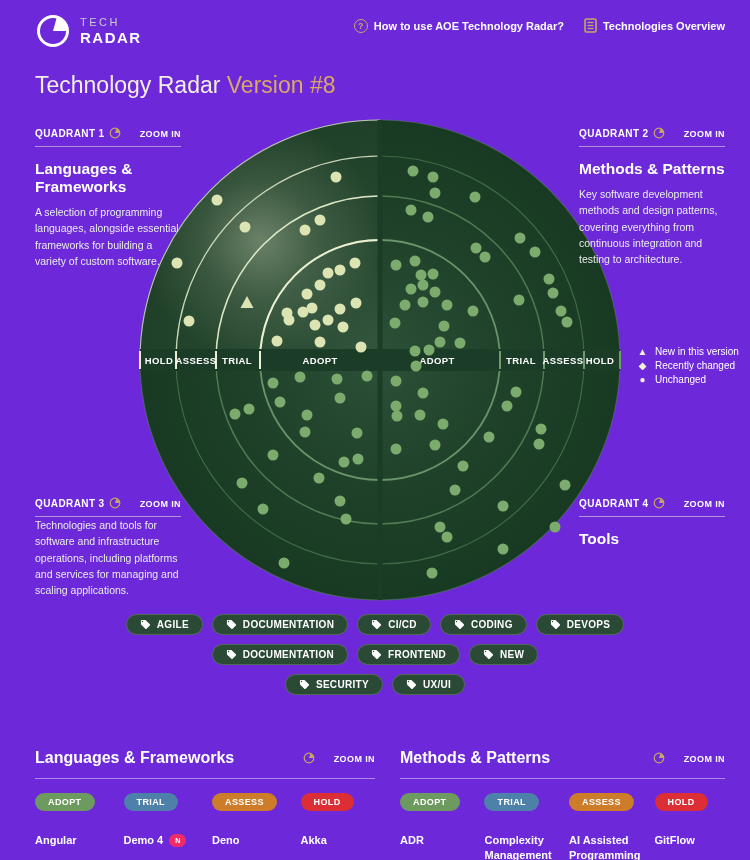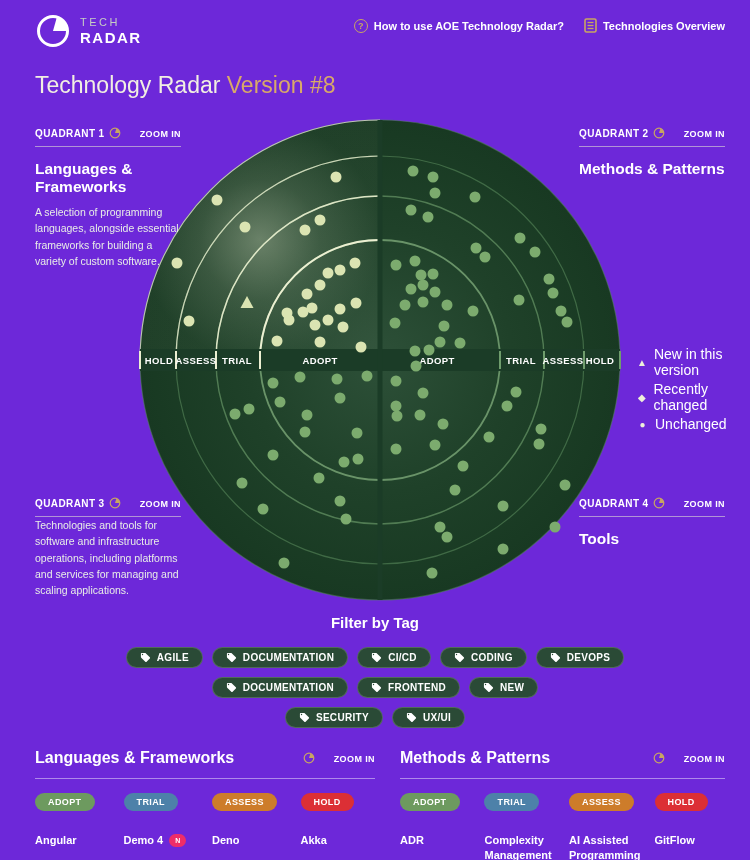--- a/index.html
+++ b/index.html
@@ -35,21 +35,21 @@
   #qpanel-2 { left:579px; top:127px; }
   #qpanel-3 { left:35px;  top:497px; }
   #qpanel-4 { left:579px; top:497px; }
   
   #radar-svg { position:absolute; left:130px; top:110px; z-index:1; }
   .ring-label { font-size:9.5px; font-weight:bold; fill:#ffffff; letter-spacing:.4px; }
   
   #legend { position:absolute; left:637px; top:346px; z-index:6; }
   .legend-row { display:flex; align-items:center; gap:7px; margin-bottom:3px; }
   .legend-sym { color:#eef0da; font-size:10px; width:11px; text-align:center; }
-  .legend-label { font-size:14px; color:#fff; }
+  .legend-label { font-size:10px; color:#fff; }
   
   #filter-section { position:absolute; left:0; top:614px; width:750px; text-align:center; z-index:5; }
   .filter-title { font-size:15px; font-weight:bold; color:#fff; margin-bottom:16px; }
   .tag-row { display:flex; justify-content:center; gap:9px; margin-bottom:9px; }
   .tag-pill { display:inline-flex; align-items:center; gap:6px; background:#2a4a36;
               border:1px solid rgba(255,255,255,.18); border-radius:11px;
               padding:4px 13px; font-size:10px; font-weight:bold; letter-spacing:.3px;
               color:#fff; cursor:pointer; }
   
   .list-section { position:absolute; top:749px; z-index:5; }
@@ -293,20 +293,21 @@
       <span class="qpanel-label">QUADRANT 2</span>
       <span class="zoom-btn">
         <svg width="12" height="12" viewBox="0 0 12 12">
             <circle cx="6" cy="6" r="4.8" fill="none" stroke="#c9a662" stroke-width="1.2"></circle>
             <path d="M6,6 L7.4,1.5 A4.8,4.8 0 0 1 10.8,6 Z" fill="#c9a662"></path>
           </svg>
         <span>ZOOM IN</span>
       </span>
     </div>
     <div class="qpanel-title">Methods &amp; Patterns</div>
+    <div class="qpanel-desc">Key software development methods and design patterns, covering everything from continuous integration and testing to architecture.</div>
   </div>
 
   <div class="qpanel" id="qpanel-3">
     <div class="qpanel-head">
       <span class="qpanel-label">QUADRANT 3</span>
       <span class="zoom-btn">
         <svg width="12" height="12" viewBox="0 0 12 12">
             <circle cx="6" cy="6" r="4.8" fill="none" stroke="#c9a662" stroke-width="1.2"></circle>
             <path d="M6,6 L7.4,1.5 A4.8,4.8 0 0 1 10.8,6 Z" fill="#c9a662"></path>
           </svg>
@@ -324,21 +325,20 @@
             <circle cx="6" cy="6" r="4.8" fill="none" stroke="#c9a662" stroke-width="1.2"></circle>
             <path d="M6,6 L7.4,1.5 A4.8,4.8 0 0 1 10.8,6 Z" fill="#c9a662"></path>
           </svg>
         <span>ZOOM IN</span>
       </span>
     </div>
     <div class="qpanel-title">Tools</div>
   </div>
 
   <div id="filter-section">
-    <div class="filter-title">Filter by Tag</div>
     <div id="tag-rows">
         <div class="tag-row">
           <span class="tag-pill">
             <svg width="11" height="11" viewBox="0 0 24 24">
               <path d="M21.41 11.58l-9-9C12.05 2.22 11.55 2 11 2H4c-1.1 0-2 .9-2 2v7c0 .55.22 1.05.59 1.42l9 9c.36.36.86.58 1.41.58.55 0 1.05-.22 1.41-.59l7-7c.37-.36.59-.86.59-1.41 0-.55-.23-1.06-.59-1.42zM5.5 7C4.67 7 4 6.33 4 5.5S4.67 4 5.5 4 7 4.67 7 5.5 6.33 7 5.5 7z" fill="#ffffff"></path>
             </svg>
             <span>AGILE</span>
           </span>
           <span class="tag-pill">
             <svg width="11" height="11" viewBox="0 0 24 24">

